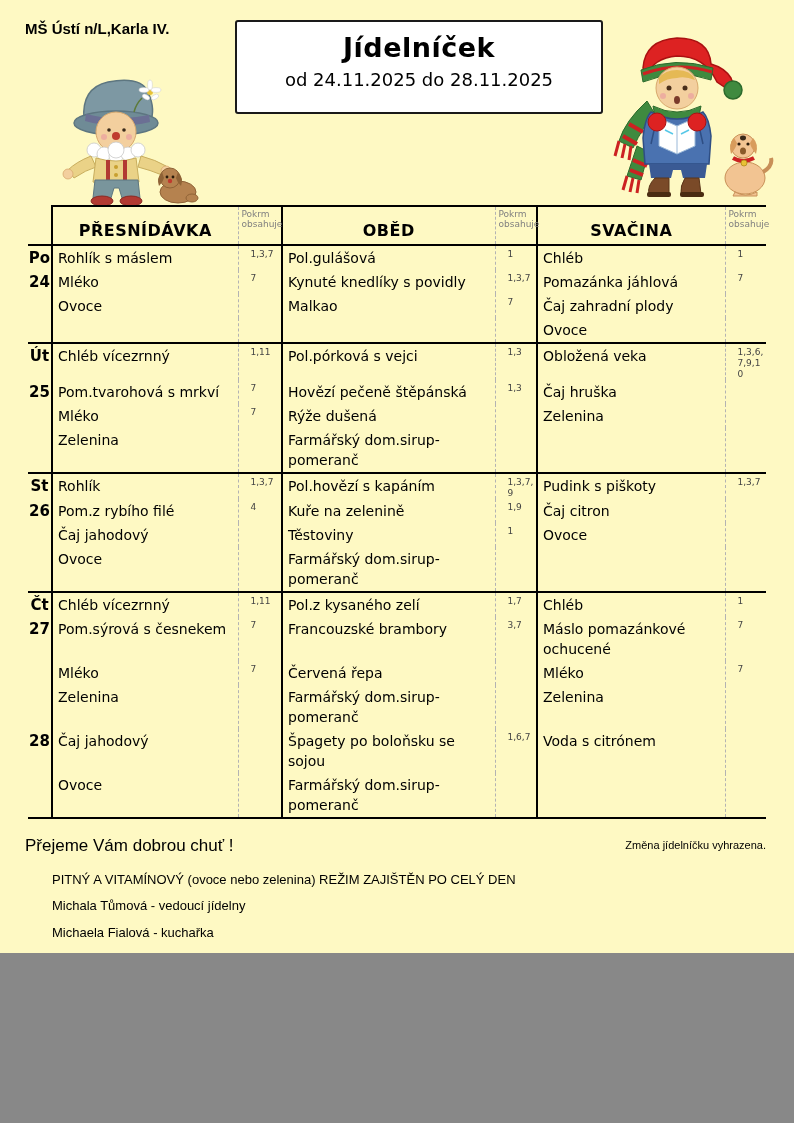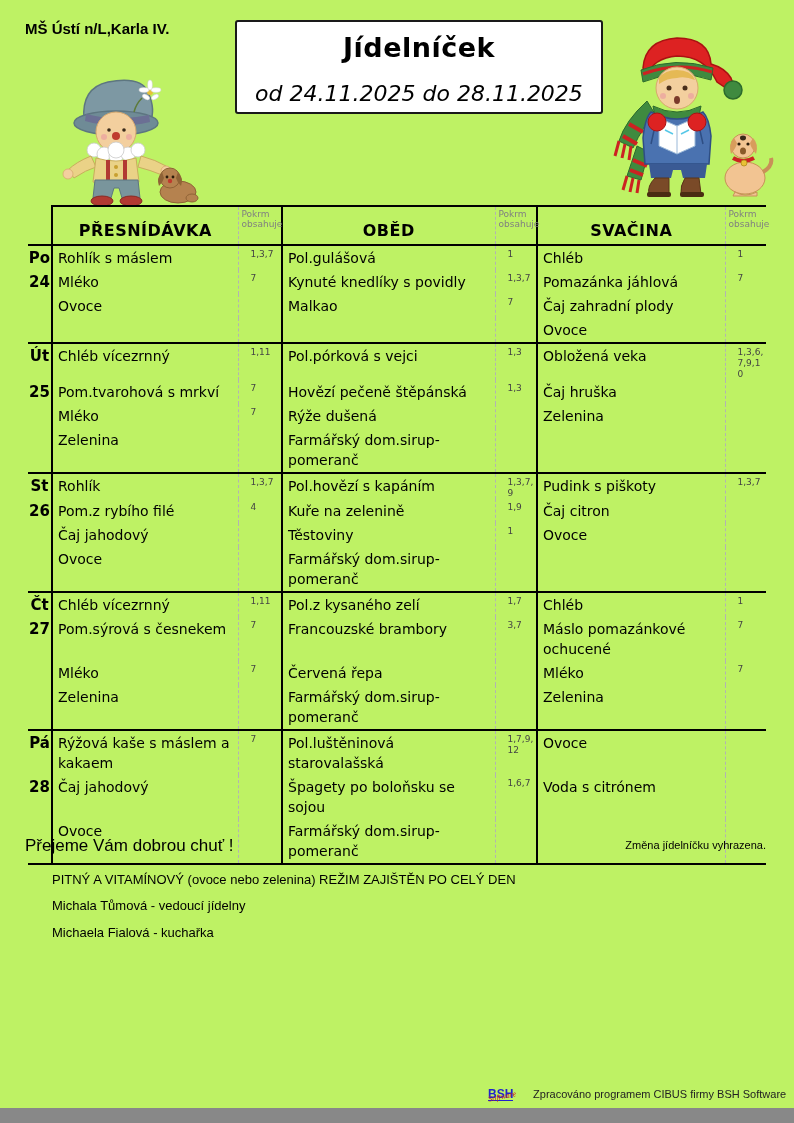--- a/index.html
+++ b/index.html
@@ -1,30 +1,30 @@
 <!DOCTYPE html>
 <html><head>
 <meta charset="utf-8">
 <style>
   html,body{margin:0;padding:0;background:#888;}
   .page{
-    position:relative;width:794px;height:1108px;background:#bef264;
+    position:relative;width:794px;height:953px;background:#fef9c3;
     margin:0 auto;font-family:"DejaVu Sans",sans-serif;color:#000;overflow:hidden;
   }
   
   .school-name{
     position:absolute;left:25px;top:20px;
     font-family:"Liberation Sans",sans-serif;font-weight:bold;font-size:15px;
   }
   .title-box{
     position:absolute;left:235px;top:20px;width:364px;height:90px;
     border:2px solid #1a1a1a;border-radius:3px;text-align:center;background:#fff;
   }
   .title-box .menu-title{font-size:27px;font-weight:bold;margin-top:10px;letter-spacing:.5px;}
-  .title-box .date-range{font-size:22px;margin-top:18px;font-style:italic;}
+  .title-box .date-range{font-size:18px;margin-top:6px;}
   .illu{position:absolute;}
   .illu-left{left:46px;top:70px;}
   .illu-right{left:585px;top:26px;}
   
   .menu-table{
     position:absolute;left:28px;top:205px;width:738px;
     border-collapse:collapse;table-layout:fixed;
     border-bottom:2px solid #000;
   }
   .menu-table col.c-day{width:24px;}
@@ -372,29 +372,20 @@
         </tr>
         <tr class="slot">
           <td class="day-cell"></td>
           <td class="food">Zelenina</td>
           <td class="allerg"></td>
           <td class="food">Farmářský dom.sirup-pomeranč</td>
           <td class="allerg"></td>
           <td class="food">Zelenina</td>
           <td class="allerg"></td>
         </tr>
-        <tr class="slot first-slot">
-          <td class="day-cell">Pá</td>
-          <td class="food">Rýžová kaše s máslem a kakaem</td>
-          <td class="allerg">7</td>
-          <td class="food">Pol.luštěninová starovalašská</td>
-          <td class="allerg">1,7,9,12</td>
-          <td class="food">Ovoce</td>
-          <td class="allerg"></td>
-        </tr>
         <tr class="slot">
           <td class="day-cell">28</td>
           <td class="food">Čaj jahodový</td>
           <td class="allerg"></td>
           <td class="food">Špagety po boloňsku se sojou</td>
           <td class="allerg">1,6,7</td>
           <td class="food">Voda s citrónem</td>
           <td class="allerg"></td>
         </tr>
         <tr class="slot">

